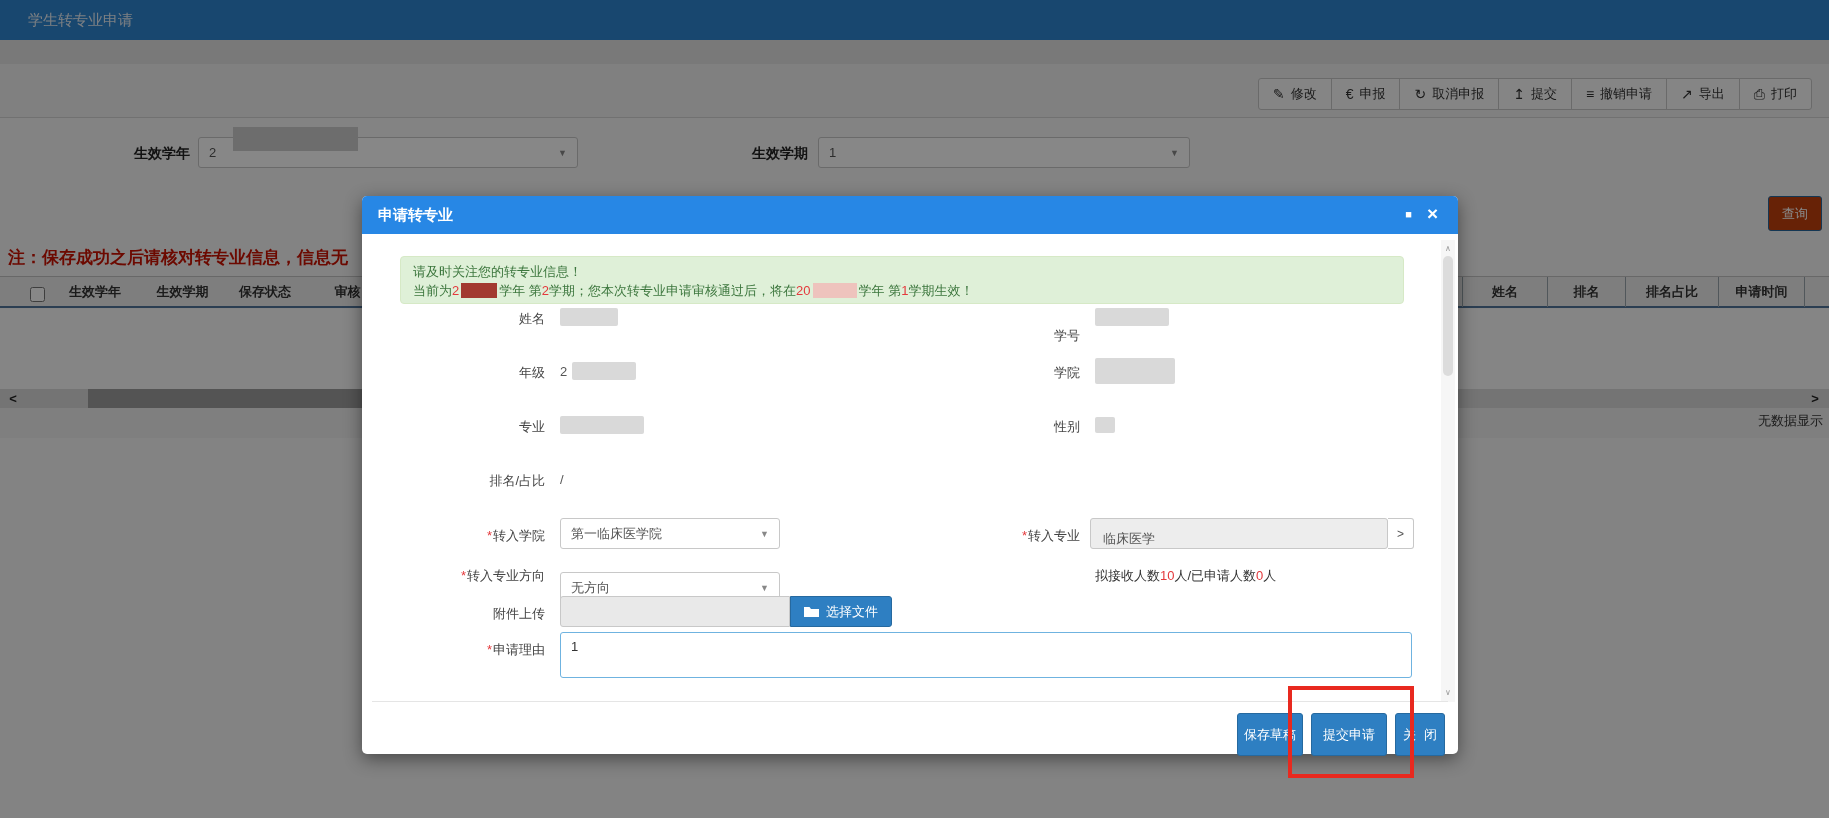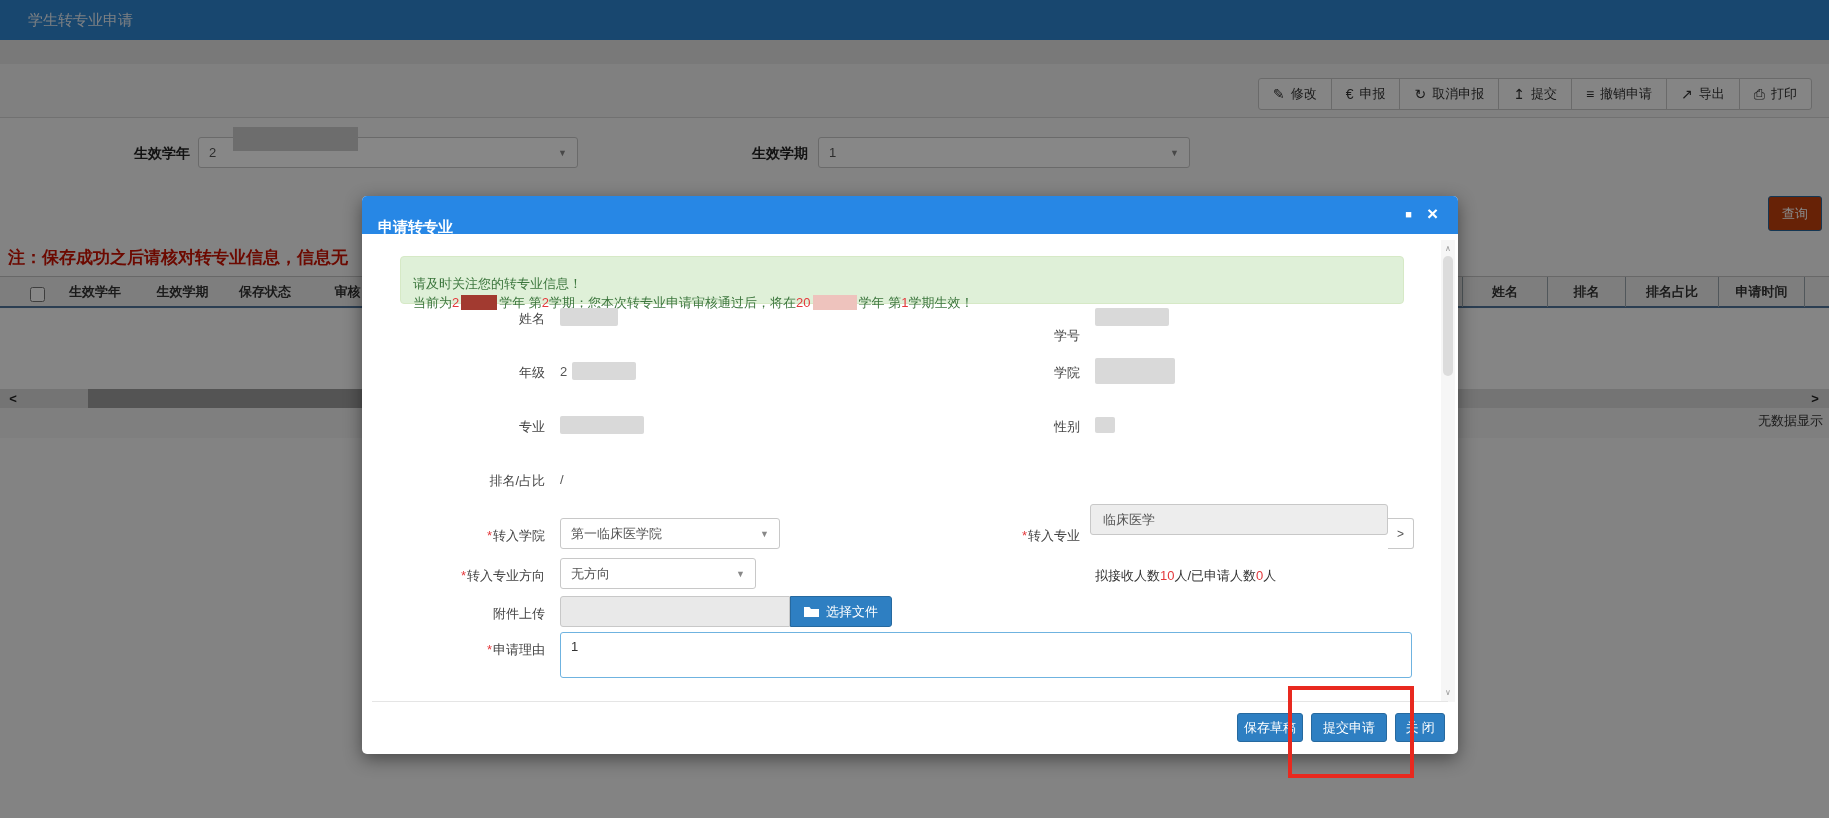--- a/index.html
+++ b/index.html
@@ -44,48 +44,48 @@
   .tfoot{left:0;top:408px;width:1829px;height:30px;background:#f0f0f0;}
   .empty-text{right:6px;top:412px;font-size:13px;color:#333;}
 
   
   .backdrop{left:0;top:0;width:1829px;height:818px;background:rgba(0,0,0,0.47);z-index:50;}
 
   
   .modal{left:362px;top:196px;width:1096px;height:558px;background:#fff;border-radius:5px;
          box-shadow:0 5px 18px rgba(0,0,0,0.45);z-index:100;}
   .m-header{left:0;top:0;width:1096px;height:38px;background:#2787e5;border-radius:5px 5px 0 0;}
-  .m-title{left:16px;top:0;line-height:38px;color:#fff;font-size:15px;font-weight:bold;margin-top:12px;}
+  .m-title{left:16px;top:0;line-height:38px;color:#fff;font-size:15px;font-weight:bold;}
   .m-max{right:46px;top:13px;color:#fff;font-size:11px;cursor:pointer;line-height:1;}
   .m-close{right:20px;top:8px;color:#fff;font-size:19px;font-weight:bold;cursor:pointer;line-height:1;}
 
   .m-alert{left:38px;top:60px;width:1004px;height:48px;background:#dff0d8;border:1px solid #d6e9c6;
-           border-radius:4px;box-sizing:border-box;padding:17px 12px;font-size:13px;line-height:19px;color:#3c763d;}
+           border-radius:4px;box-sizing:border-box;padding:5px 12px;font-size:13px;line-height:19px;color:#3c763d;}
   .red{color:#e4393c;}
   .redact-dark{display:inline-block;width:36px;height:15px;background:#a23a30;vertical-align:-3px;margin:0 2px;}
   .redact-pink{display:inline-block;width:44px;height:15px;background:#eec3bd;vertical-align:-3px;margin:0 2px;}
 
   .mlabel{font-size:13px;color:#444;text-align:right;white-space:nowrap;}
   .mval{font-size:13px;color:#555;}
   .req{color:#e4393c;margin-right:1px;}
   .m-select{background:#fff;border:1px solid #c8c8c8;border-radius:3px;height:31px;box-sizing:border-box;
             font-size:13px;color:#555;display:flex;align-items:center;justify-content:space-between;
             padding:0 10px;cursor:pointer;}
   .m-readonly{background:#ededed;border:1px solid #c8c8c8;border-radius:3px;height:31px;box-sizing:border-box;
               font-size:13px;color:#555;display:flex;align-items:center;padding:0 12px;}
   .more-btn{width:26px;height:31px;box-sizing:border-box;background:#fff;border:1px solid #c8c8c8;
             border-left:none;border-radius:0 3px 3px 0;font-size:12px;color:#555;cursor:pointer;font-family:inherit;}
   .file-input{background:#e9e9e9;border:1px solid #c8c8c8;border-radius:3px 0 0 3px;height:31px;box-sizing:border-box;}
   .file-btn{height:31px;box-sizing:border-box;background:#2e7fc2;border:1px solid #26699f;border-radius:0 3px 3px 0;
             color:#fff;font-size:13px;display:flex;align-items:center;gap:7px;padding:0 13px;cursor:pointer;font-family:inherit;}
   .reason{left:198px;top:436px;width:852px;height:46px;box-sizing:border-box;border:1px solid #6fb3e0;border-radius:3px;
           padding:6px 10px;font-size:13px;color:#333;font-family:inherit;resize:none;outline:none;}
   .m-footline{left:10px;top:505px;width:1076px;border-top:1px solid #e5e5e5;}
-  .m-btn{top:517px;height:29px;background:#2e7fc2;border:1px solid #26699f;border-radius:3px;color:#fff;
-         font-size:13px;cursor:pointer;font-family:Liberation Serif, serif;white-space:nowrap;}
+  .m-btn{top:517px;height:43px;background:#2e7fc2;border:1px solid #26699f;border-radius:3px;color:#fff;
+         font-size:13px;cursor:pointer;font-family:Liberation Mono, monospace;white-space:nowrap;}
   .vtrack{left:1079px;top:44px;width:14px;height:462px;background:#f6f6f6;}
   .varrow{left:1079px;width:14px;text-align:center;font-size:8px;color:#999;cursor:pointer;}
   .vthumb{left:1081px;top:60px;width:10px;height:120px;background:#dcdcdc;border-radius:5px;cursor:pointer;}
 
   
   .anno-rect{left:1288px;top:686px;width:118px;height:84px;border:4px solid #e8291f;z-index:200;background:transparent;}
 </style>
 </head>
 <body>
 
@@ -201,27 +201,27 @@
     <span class="abs mlabel" style="left:38px;top:276px;width:145px;">排名/占比</span>
     <span class="abs mval" style="left:198px;top:276px;">/</span>
 
     <span class="abs mlabel" style="left:38px;top:331px;width:145px;"><span class="req">*</span><span>转入学院</span></span>
     <div class="abs m-select" style="left:198px;top:322px;width:220px;">
       <span>第一临床医学院</span>
       <span class="caret">▼</span>
     </div>
 
     <span class="abs mlabel" style="left:560px;top:331px;width:158px;"><span class="req">*</span><span>转入专业</span></span>
-    <div class="abs m-readonly" style="left:728px;top:308px;width:298px;">
+    <div class="abs m-readonly" style="left:728px;top:322px;width:298px;align-items:flex-end;">
       <span>临床医学</span>
     </div>
     <button class="abs more-btn" style="left:1026px;top:322px;">&gt;</button>
 
     <span class="abs mlabel" style="left:38px;top:371px;width:145px;"><span class="req">*</span><span>转入专业方向</span></span>
-    <div class="abs m-select" style="left:198px;top:362px;width:196px;">
+    <div class="abs m-select" style="left:198px;top:376px;width:220px;">
       <span>无方向</span>
       <span class="caret">▼</span>
     </div>
     <span class="abs mval" style="left:733px;top:371px;color:#333;"><span>拟接收人数</span><span class="red">10</span><span>人/已申请人数</span><span class="red">0</span><span>人</span></span>
 
     <span class="abs mlabel" style="left:38px;top:409px;width:145px;">附件上传</span>
     <div class="abs file-input" style="left:198px;top:400px;width:230px;"></div>
     <button class="abs file-btn" style="left:428px;top:400px;text-align:right;">
       <svg width="15" height="12" viewBox="0 0 15 12">
         <path d="M0 2 L0 11 L15 11 L15 3 L7 3 L5.5 1 L0 1 Z" fill="#ffffff"></path>

